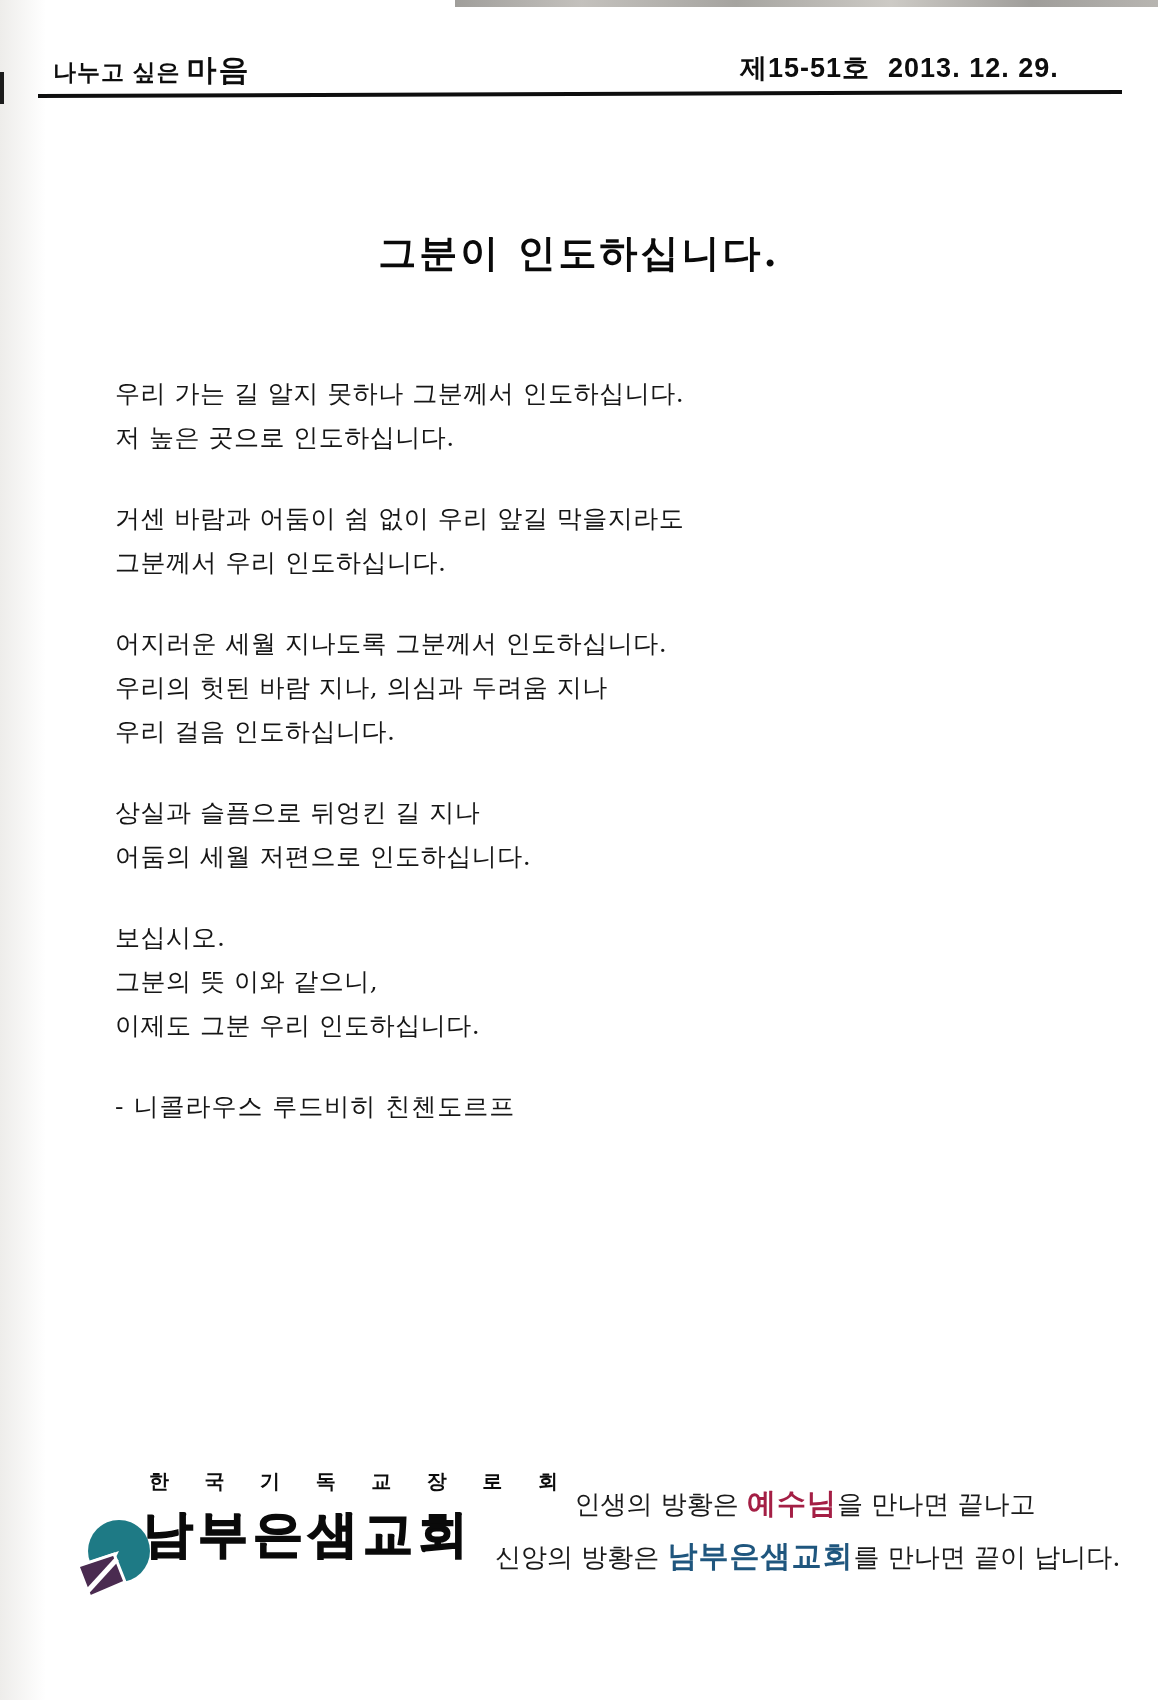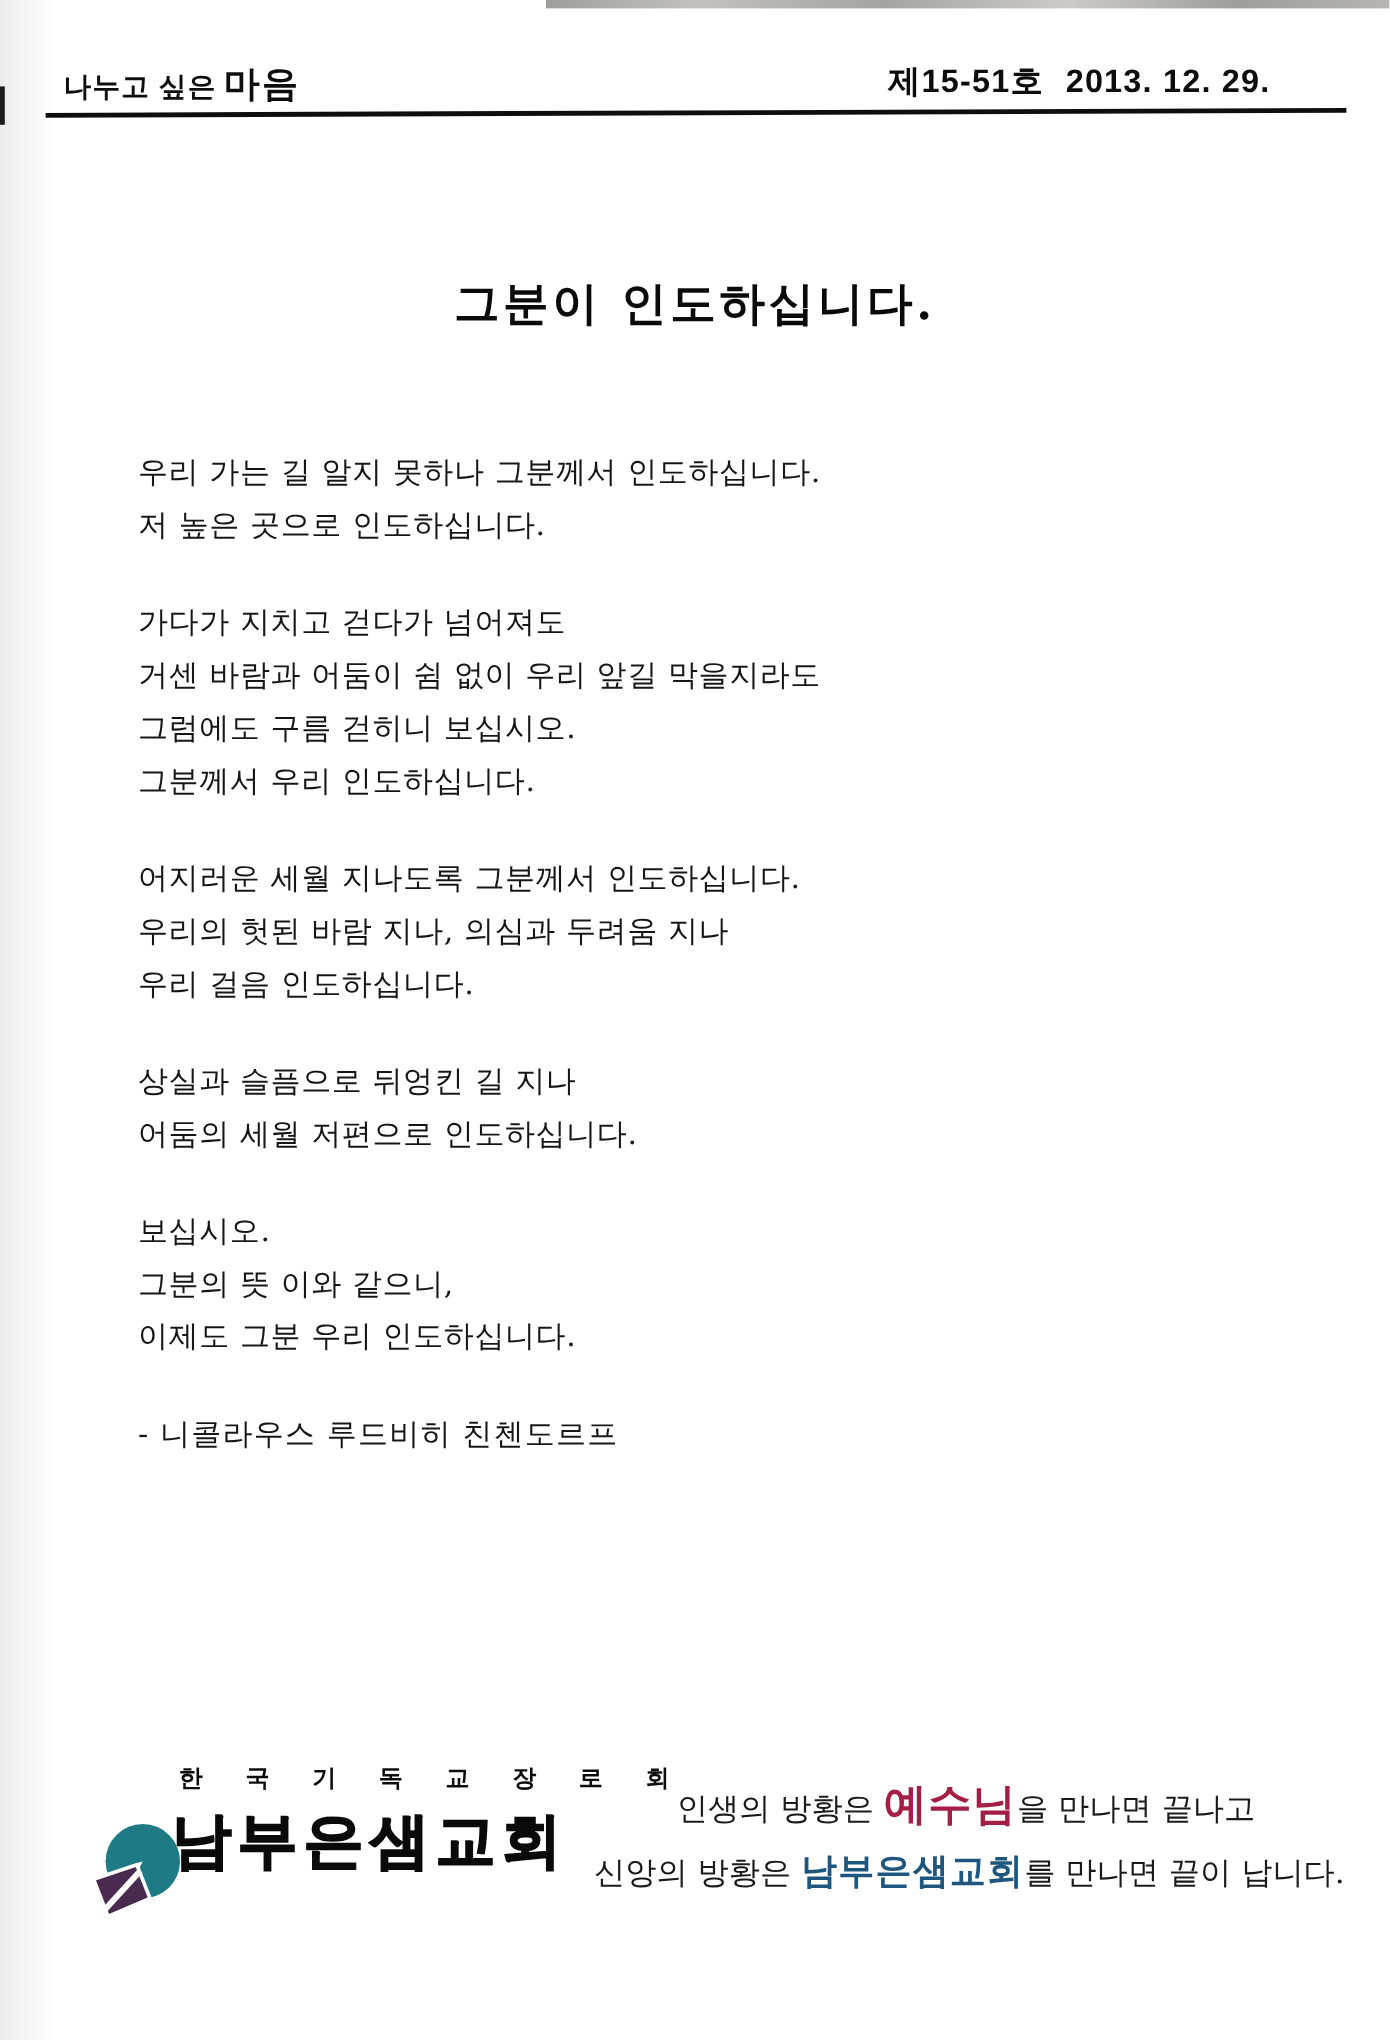--- a/index.html
+++ b/index.html
@@ -77,21 +77,21 @@
     font-family:"Liberation Sans",sans-serif;
     -webkit-text-stroke:1.5px #0a0a0a;
   }
   .footer-slogan{
     position:absolute;left:495px;top:1478px;width:620px;text-align:center;
     font-family:"DejaVu Serif","Liberation Serif",serif;
     font-size:26px;color:#1a1a1a;
   }
   .footer-slogan .line{line-height:51px;white-space:nowrap;}
   .accent-jesus{
-    color:var(--jesus-accent);font-weight:900;font-size:36px;
+    color:var(--jesus-accent);font-weight:900;font-size:29px;
     font-family:"Liberation Sans",sans-serif;letter-spacing:1px;
   }
   .accent-church{
     color:var(--church-accent);font-weight:900;font-size:30px;
     font-family:"Liberation Sans",sans-serif;letter-spacing:1px;
   }
 </style>
 </head>
 <body>
 
@@ -108,23 +108,21 @@
 <div class="header-rule"></div>
 
 <div class="doc-title">그분이 인도하십니다.</div>
 
 <div class="poem">
   <div class="stanza">
     <p>우리 가는 길 알지 못하나 그분께서 인도하십니다.</p>
     <p>저 높은 곳으로 인도하십니다.</p>
   </div>
   <div class="stanza">
-    <p>가다가 지치고 걷다가 넘어져도</p>
     <p>거센 바람과 어둠이 쉼 없이 우리 앞길 막을지라도</p>
-    <p>그럼에도 구름 걷히니 보십시오.</p>
     <p>그분께서 우리 인도하십니다.</p>
   </div>
   <div class="stanza">
     <p>어지러운 세월 지나도록 그분께서 인도하십니다.</p>
     <p>우리의 헛된 바람 지나, 의심과 두려움 지나</p>
     <p>우리 걸음 인도하십니다.</p>
   </div>
   <div class="stanza">
     <p>상실과 슬픔으로 뒤엉킨 길 지나</p>
     <p>어둠의 세월 저편으로 인도하십니다.</p>

